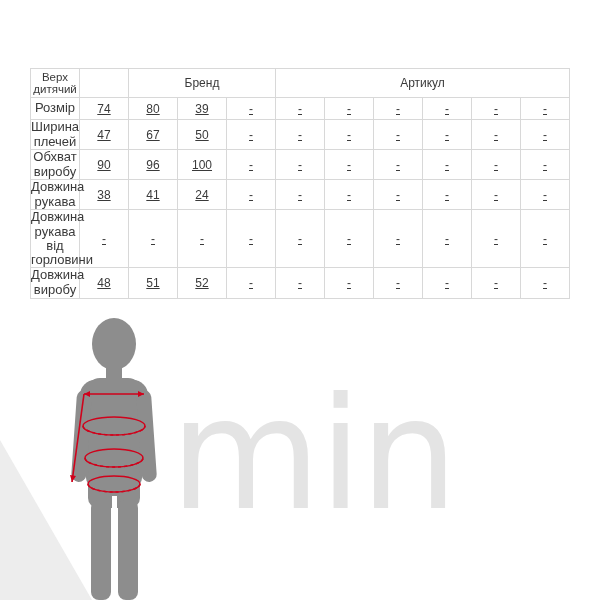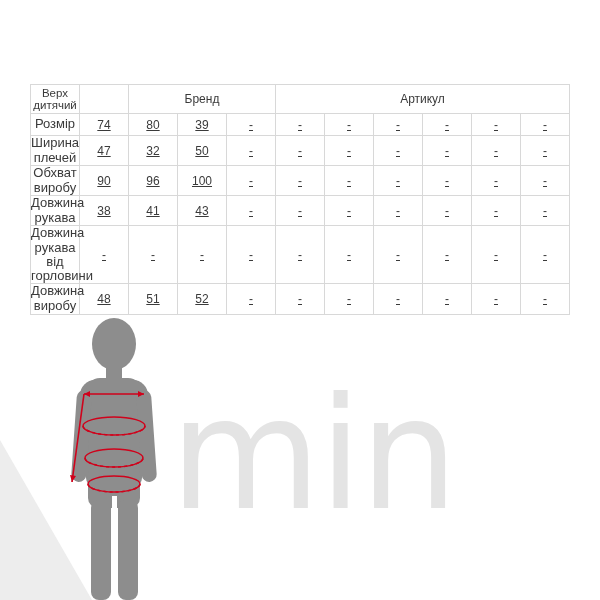--- a/index.html
+++ b/index.html
@@ -26,21 +26,21 @@
     width: 600px;
     text-align: center;
     color: #d0021b;
     font-size: 21px;
     font-weight: bold;
     letter-spacing: 0.2px;
   }
   
   .table-wrap {
     position: absolute;
-    top: 84px;
+    top: 68px;
     left: 30px;
     width: 540px;
   }
   table.size-table {
     border-collapse: collapse;
     width: 540px;
     table-layout: fixed;
     font-size: 11.5px;
     color: #2f2f2f;
   }
@@ -225,21 +225,21 @@
           <td class="val">-</td>
           <td class="val">-</td>
           <td class="val">-</td>
           <td class="val">-</td>
           <td class="val">-</td>
         </tr>
 
         <tr>
           <td class="rowlabel">Ширина плечей</td>
           <td class="val">47</td>
-          <td class="val">32</td>
+          <td class="val">67</td>
           <td class="val">50</td>
           <td class="val">-</td>
           <td class="val">-</td>
           <td class="val">-</td>
           <td class="val">-</td>
           <td class="val">-</td>
           <td class="val">-</td>
           <td class="val">-</td>
         </tr>
 
@@ -254,21 +254,21 @@
           <td class="val">-</td>
           <td class="val">-</td>
           <td class="val">-</td>
           <td class="val">-</td>
         </tr>
 
         <tr>
           <td class="rowlabel">Довжина рукава</td>
           <td class="val">38</td>
           <td class="val">41</td>
-          <td class="val">43</td>
+          <td class="val">24</td>
           <td class="val">-</td>
           <td class="val">-</td>
           <td class="val">-</td>
           <td class="val">-</td>
           <td class="val">-</td>
           <td class="val">-</td>
           <td class="val">-</td>
         </tr>
 
         <tr>

